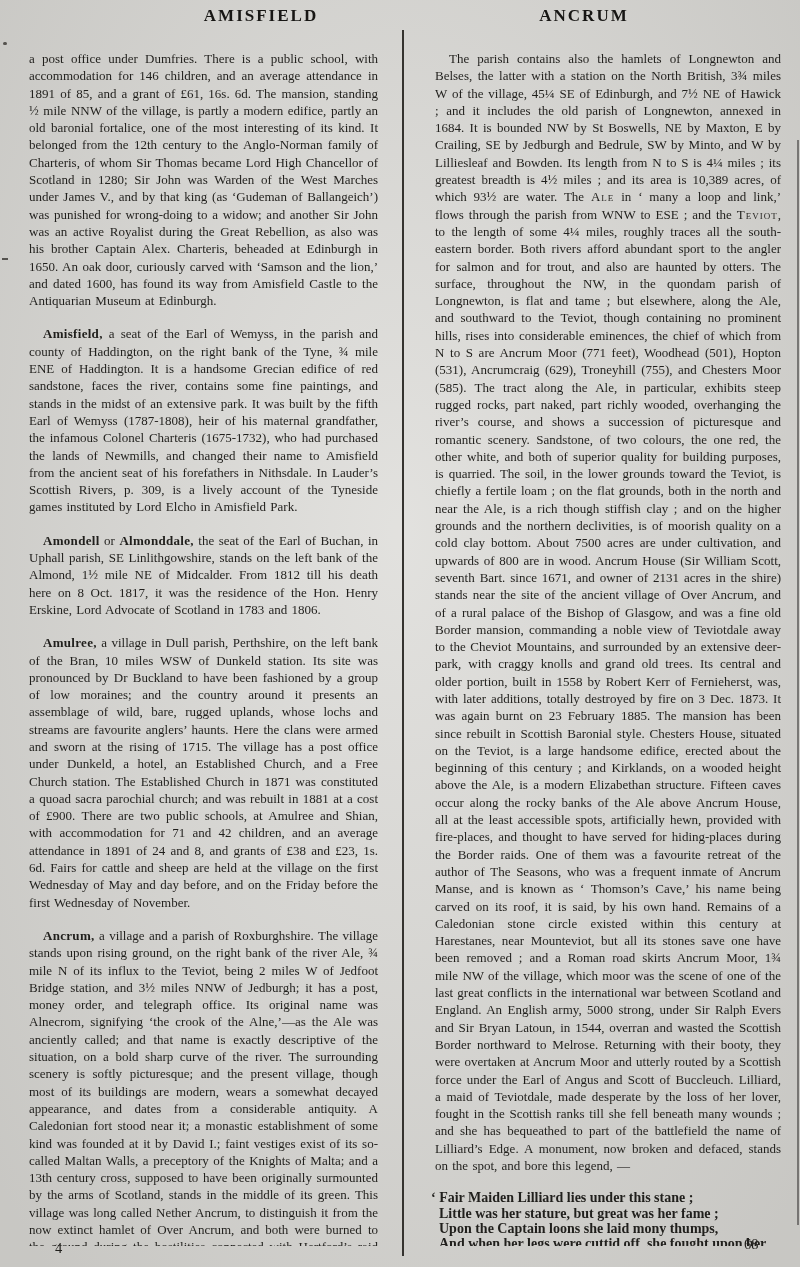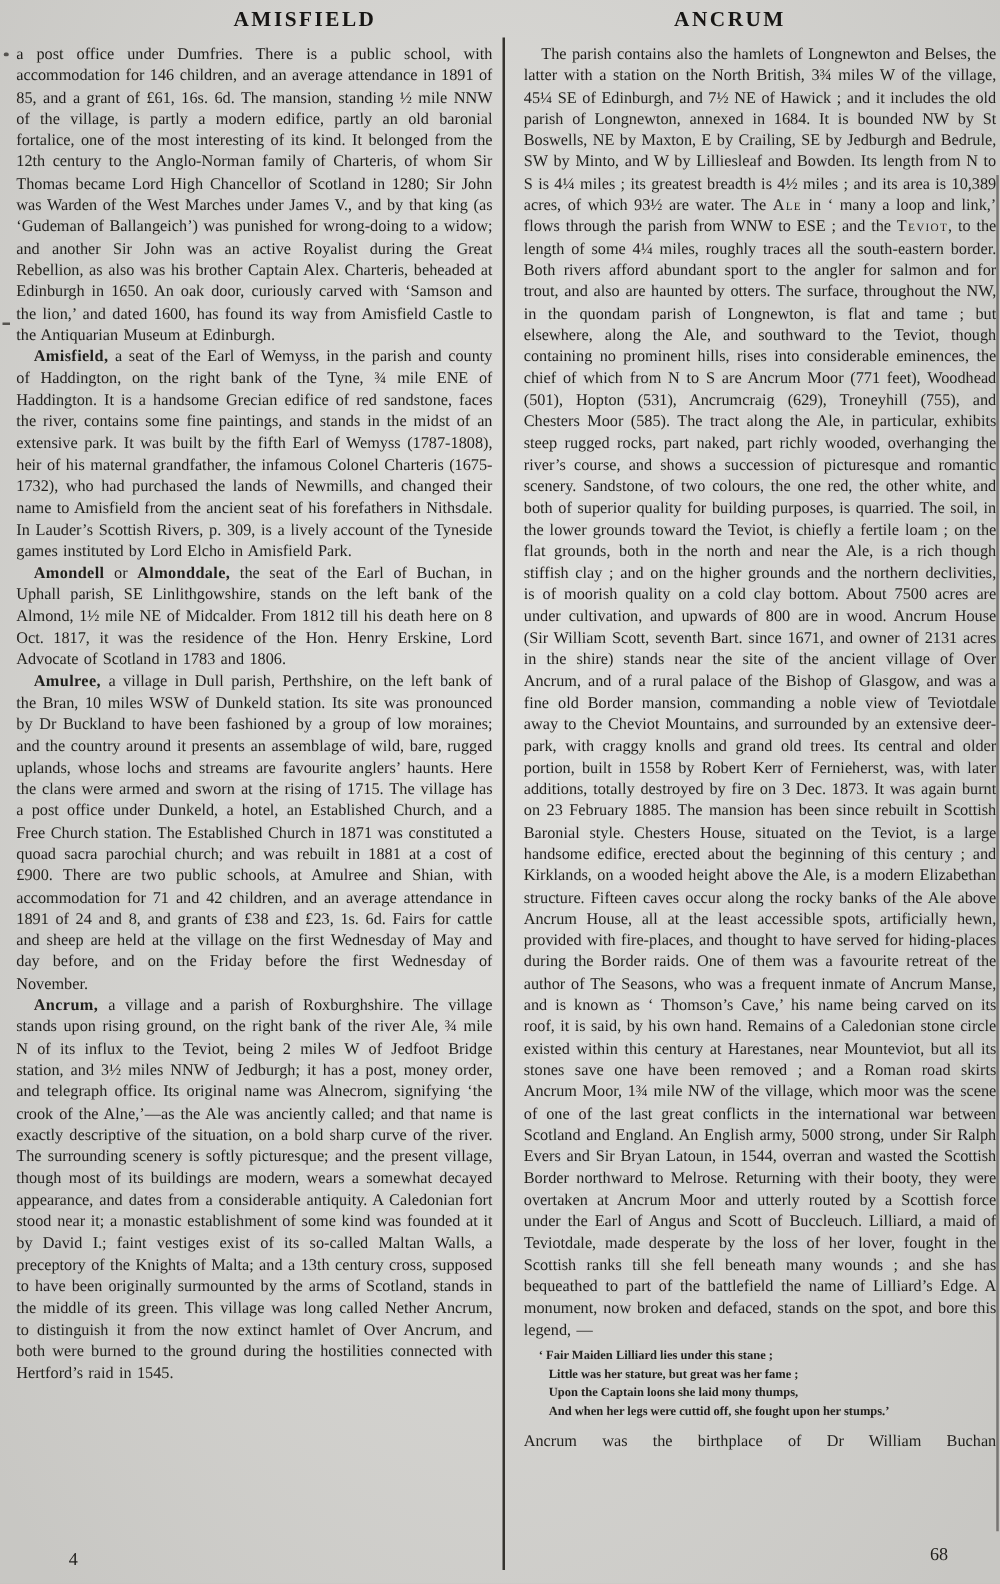--- a/index.html
+++ b/index.html
@@ -14,48 +14,48 @@
     background:
       radial-gradient(ellipse at 50% 42%, rgba(255,255,255,0.28), rgba(0,0,0,0.07) 95%),
       #d7d6d2;
     color:#201f1c;
   }
   .col-header{
     position:absolute;top:6px;width:400px;
     text-align:center;font-weight:bold;font-size:17px;
     letter-spacing:2px;color:#171614;
   }
-  .col-header.left{left:0;padding-left:44px;}
+  .col-header.left{left:17px;padding-left:44px;}
   .col-header.right{left:384px;}
   .divider{
     position:absolute;left:402px;top:30px;width:2px;height:1226px;
     background:#35332f;
   }
   .edge-line{
     position:absolute;right:1px;top:140px;width:2px;height:1085px;
     background:#4a4846;opacity:.65;
   }
   .speck{position:absolute;background:#55534f;}
   .speck.s1{left:3px;top:42px;width:4px;height:3px;border-radius:2px;}
   .speck.s2{left:2px;top:258px;width:6px;height:2px;}
   .column{
     position:absolute;top:34px;height:1212px;overflow:hidden;
     font-size:13px;line-height:17.3px;text-align:justify;
     word-spacing:1px;
   }
   .column.left-col{left:13px;width:381px;}
   .column.right-col{left:419px;width:378px;}
-  .para{margin:0;}
+  .para{margin:16px;}
   .para.ind{text-indent:14px;}
   .seg-b{font-weight:bold;letter-spacing:.3px;}
   .seg-i{}
   .seg-sc{font-variant:small-caps;letter-spacing:1px;}
   .verse{
     margin:5px 0 0 10px;
-    font-size:10px;font-weight:bold;line-height:15.2px;
+    font-size:14px;font-weight:bold;line-height:15.2px;
     text-align:left;word-spacing:0;
   }
   .verse-line{padding-left:10px;}
   .verse-line.first{padding-left:2px;}
   .closing{
     margin:6px 0 0 0;text-align:justify;text-align-last:justify;
   }
   .page-number{
     position:absolute;font-size:14.5px;color:#201f1c;
   }

